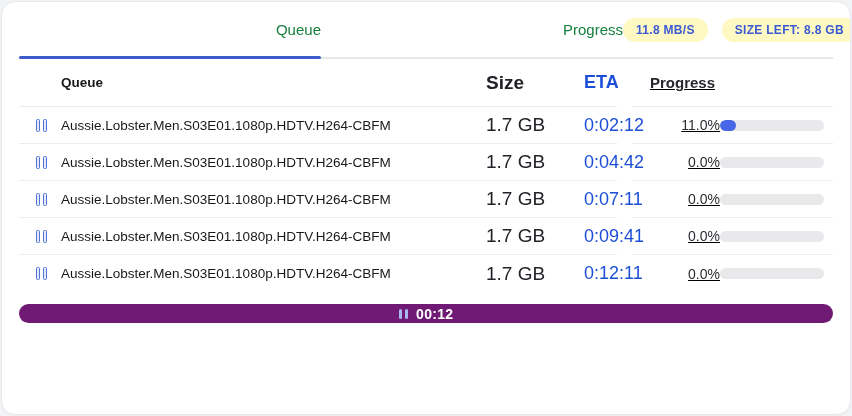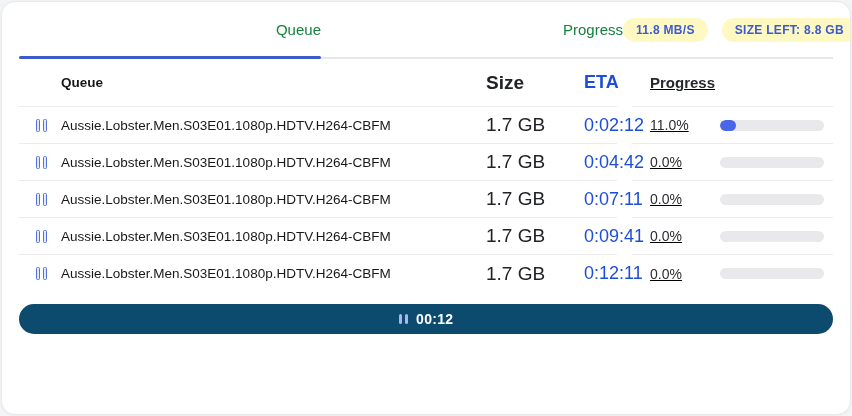--- a/index.html
+++ b/index.html
@@ -105,43 +105,43 @@
     padding: 2px;
   }
   .pause-btn span {
     display: block;
     width: 4px; height: 13px;
     border: 1.5px solid #5272d8;
     background: #e3e9fa;
     border-radius: 1.5px;
   }
 
-  .cell-pct { width: 70px; font-size: 14px; color: #2b2d32; }
+  .cell-pct { width: 70px; font-size: 14px; color: #2b2d32; text-align: right; }
   .progress-track {
     flex: 1;
     height: 11px;
     margin-right: 9px;
     background: #e9e9ec;
     border-radius: 6px;
     overflow: hidden;
     position: relative;
   }
   .progress-fill {
     position: absolute;
     left: 0; top: 0; bottom: 0;
     background: #4766e8;
     border-radius: 6px;
     width: 0;
   }
 
   
   .footer-bar {
     margin: 12px 17px 0 17px;
-    height: 30px;
-    background: #0c4a6e;
+    height: 19px;
+    background: #701a75;
     border-radius: 15px;
     display: flex;
     align-items: center;
     justify-content: center;
     gap: 8px;
     cursor: pointer;
   }
   .footer-pause { display: flex; gap: 2.5px; }
   .footer-pause span {
     display: block;

